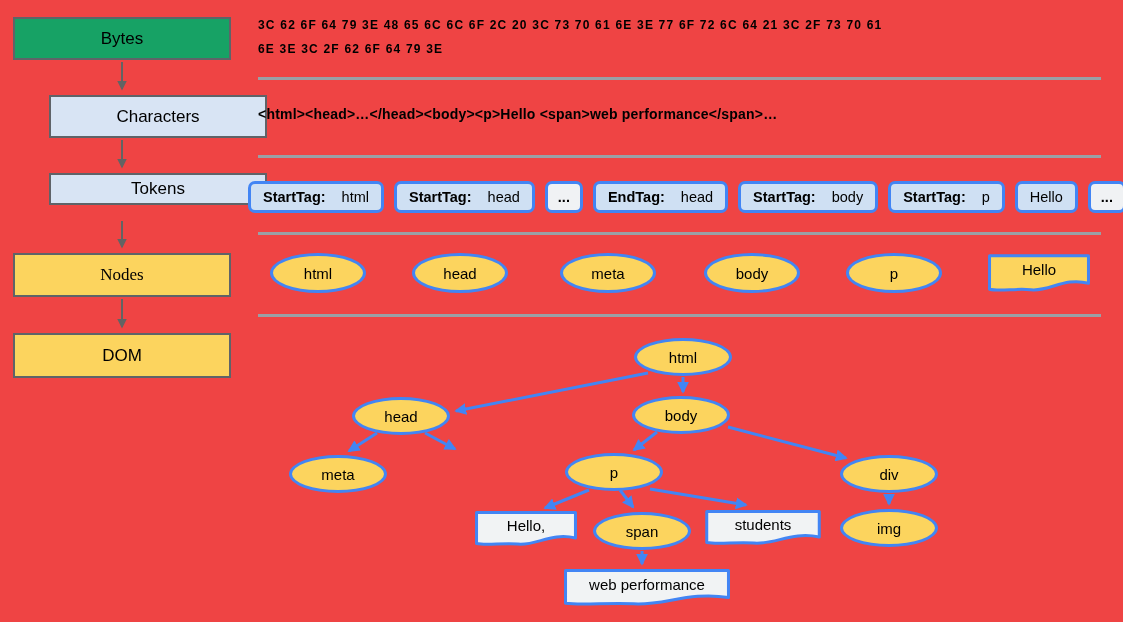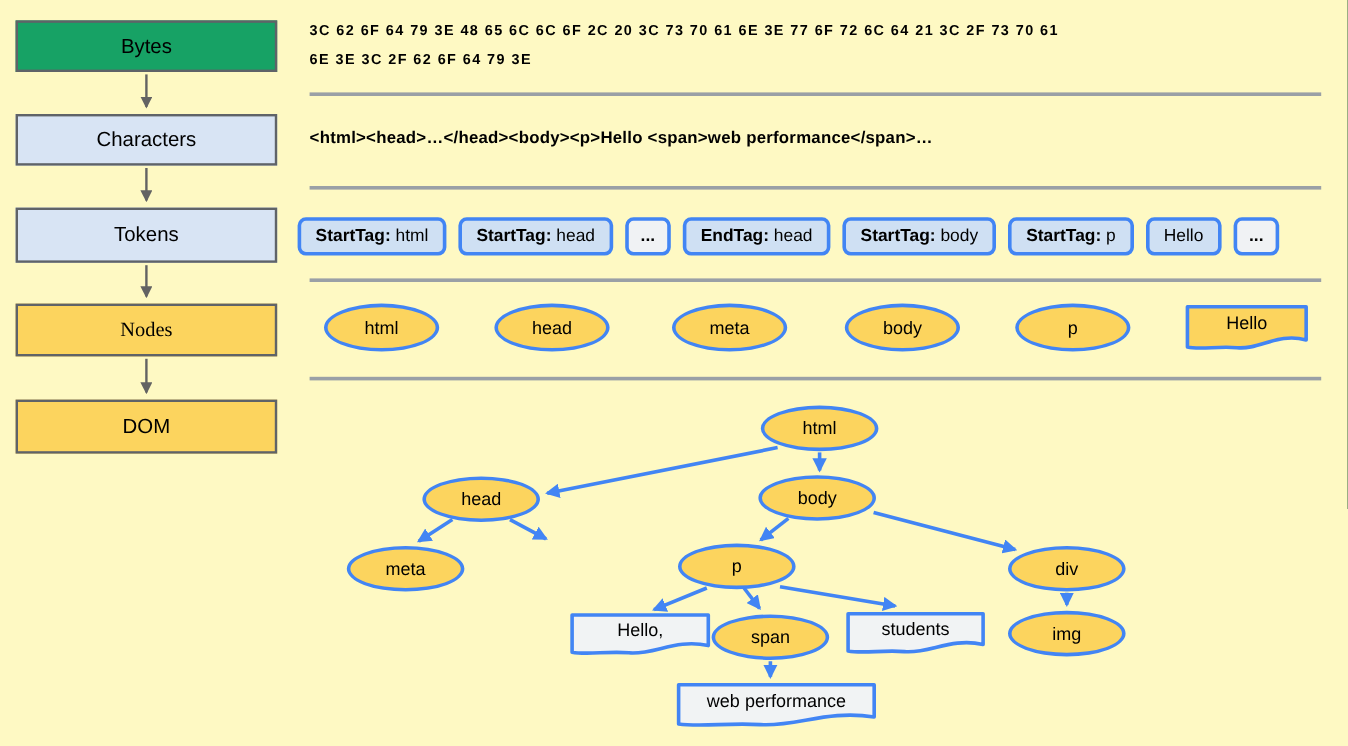--- a/index.html
+++ b/index.html
@@ -1,40 +1,40 @@
 <!DOCTYPE html>
 <html><head>
 <meta charset="utf-8">
 <style>
   html,body{margin:0;padding:0;background:#47714F;}
-  .canvas{position:relative;width:1123px;height:622px;background:#fef9c3;overflow:hidden;
+  .canvas{position:relative;width:1123px;height:622px;background:#ef4444;overflow:hidden;
           font-family:"Liberation Sans", sans-serif;color:#000;}
   svg.edges{position:absolute;left:0;top:0;width:1123px;height:622px;z-index:1;}
 
   
   .stage{position:absolute;left:13px;width:218px;border:2px solid #5F6368;box-sizing:border-box;
          display:flex;align-items:center;justify-content:center;font-size:17px;z-index:2;}
   .stage.green{background:#17A265;}
-  .stage.blue{background:#D8E4F4;}
+  .stage.blue{background:#D8E4F4;margin-left:36px;}
   .stage.yellow{background:#FCD45E;}
 
   
   .sep{position:absolute;left:258px;width:843px;height:3px;background:#9AA0A6;z-index:2;}
 
   
   .bytes-text{position:absolute;left:258px;top:13px;font-weight:700;font-size:12px;
               letter-spacing:1.2px;line-height:24px;z-index:2;}
   .chars-text{position:absolute;left:258px;top:106px;font-weight:700;font-size:14px;
               letter-spacing:0.2px;z-index:2;}
 
   
   .tokens-row{position:absolute;left:248px;top:181px;display:flex;gap:10px;z-index:2;}
   .token{height:32px;box-sizing:border-box;border:3px solid #4285F4;border-radius:7px;
          background:#CFE0F3;display:flex;align-items:center;justify-content:center;
-         gap:4px;padding:0 12px;font-size:14.5px;white-space:nowrap;}
+         gap:16px;padding:0 12px;font-size:14.5px;white-space:nowrap;}
   .token .tt{font-weight:700;}
   .token span:empty{display:none;}
   .token.ellipsis{background:#F0F2F4;padding:0 10px;font-weight:700;}
 
   
   .enode{position:absolute;width:98px;height:38px;box-sizing:border-box;border:3px solid #4285F4;
          border-radius:50%;background:#FCD45E;display:flex;align-items:center;justify-content:center;
          font-size:15px;z-index:2;}
   .enode.row{width:96px;height:40px;}
 
@@ -81,21 +81,21 @@
       <line x1="889" y1="494" x2="889" y2="504" marker-end="url(#ab)"></line>
     </g>
   </svg>
 
   <div class="stage green" style="top:17px;height:43px;">
       <span>Bytes</span>
     </div>
   <div class="stage blue" style="top:95px;height:43px;">
       <span>Characters</span>
     </div>
-  <div class="stage blue" style="top:173px;height:46px;">
+  <div class="stage blue" style="top:173px;height:32px;">
       <span>Tokens</span>
     </div>
   <div class="stage yellow" style="top:253px;height:44px;font-family:Liberation Serif, serif;">
       <span>Nodes</span>
     </div>
   <div class="stage yellow" style="top:333px;height:45px;">
       <span>DOM</span>
     </div>
 
   <div class="bytes-text">
@@ -182,21 +182,21 @@
   <div class="enode" style="left:840px;top:455px;">
       <span>div</span>
     </div>
   <div class="enode" style="left:593px;top:512px;">
       <span>span</span>
     </div>
   <div class="enode" style="left:840px;top:509px;">
       <span>img</span>
     </div>
 
-  <div class="doc white" style="left:475px;top:511px;width:117px;height:36px;">
+  <div class="doc white" style="left:475px;top:511px;width:102px;height:36px;">
     <svg viewBox="0 0 100 36" preserveAspectRatio="none">
         <path d="M1.5 1.5 L98.5 1.5 L98.5 27 C75 21, 60 35, 42 33 C27 31.5, 12 34.8, 1.5 32.5 Z"></path>
       </svg>
     <span class="doc-label" style="line-height:29px;">Hello,</span>
   </div>
   <div class="doc white" style="left:705px;top:510px;width:116px;height:36px;">
     <svg viewBox="0 0 100 36" preserveAspectRatio="none">
         <path d="M1.5 1.5 L98.5 1.5 L98.5 27 C75 21, 60 35, 42 33 C27 31.5, 12 34.8, 1.5 32.5 Z"></path>
       </svg>
     <span class="doc-label" style="line-height:29px;">students</span>

